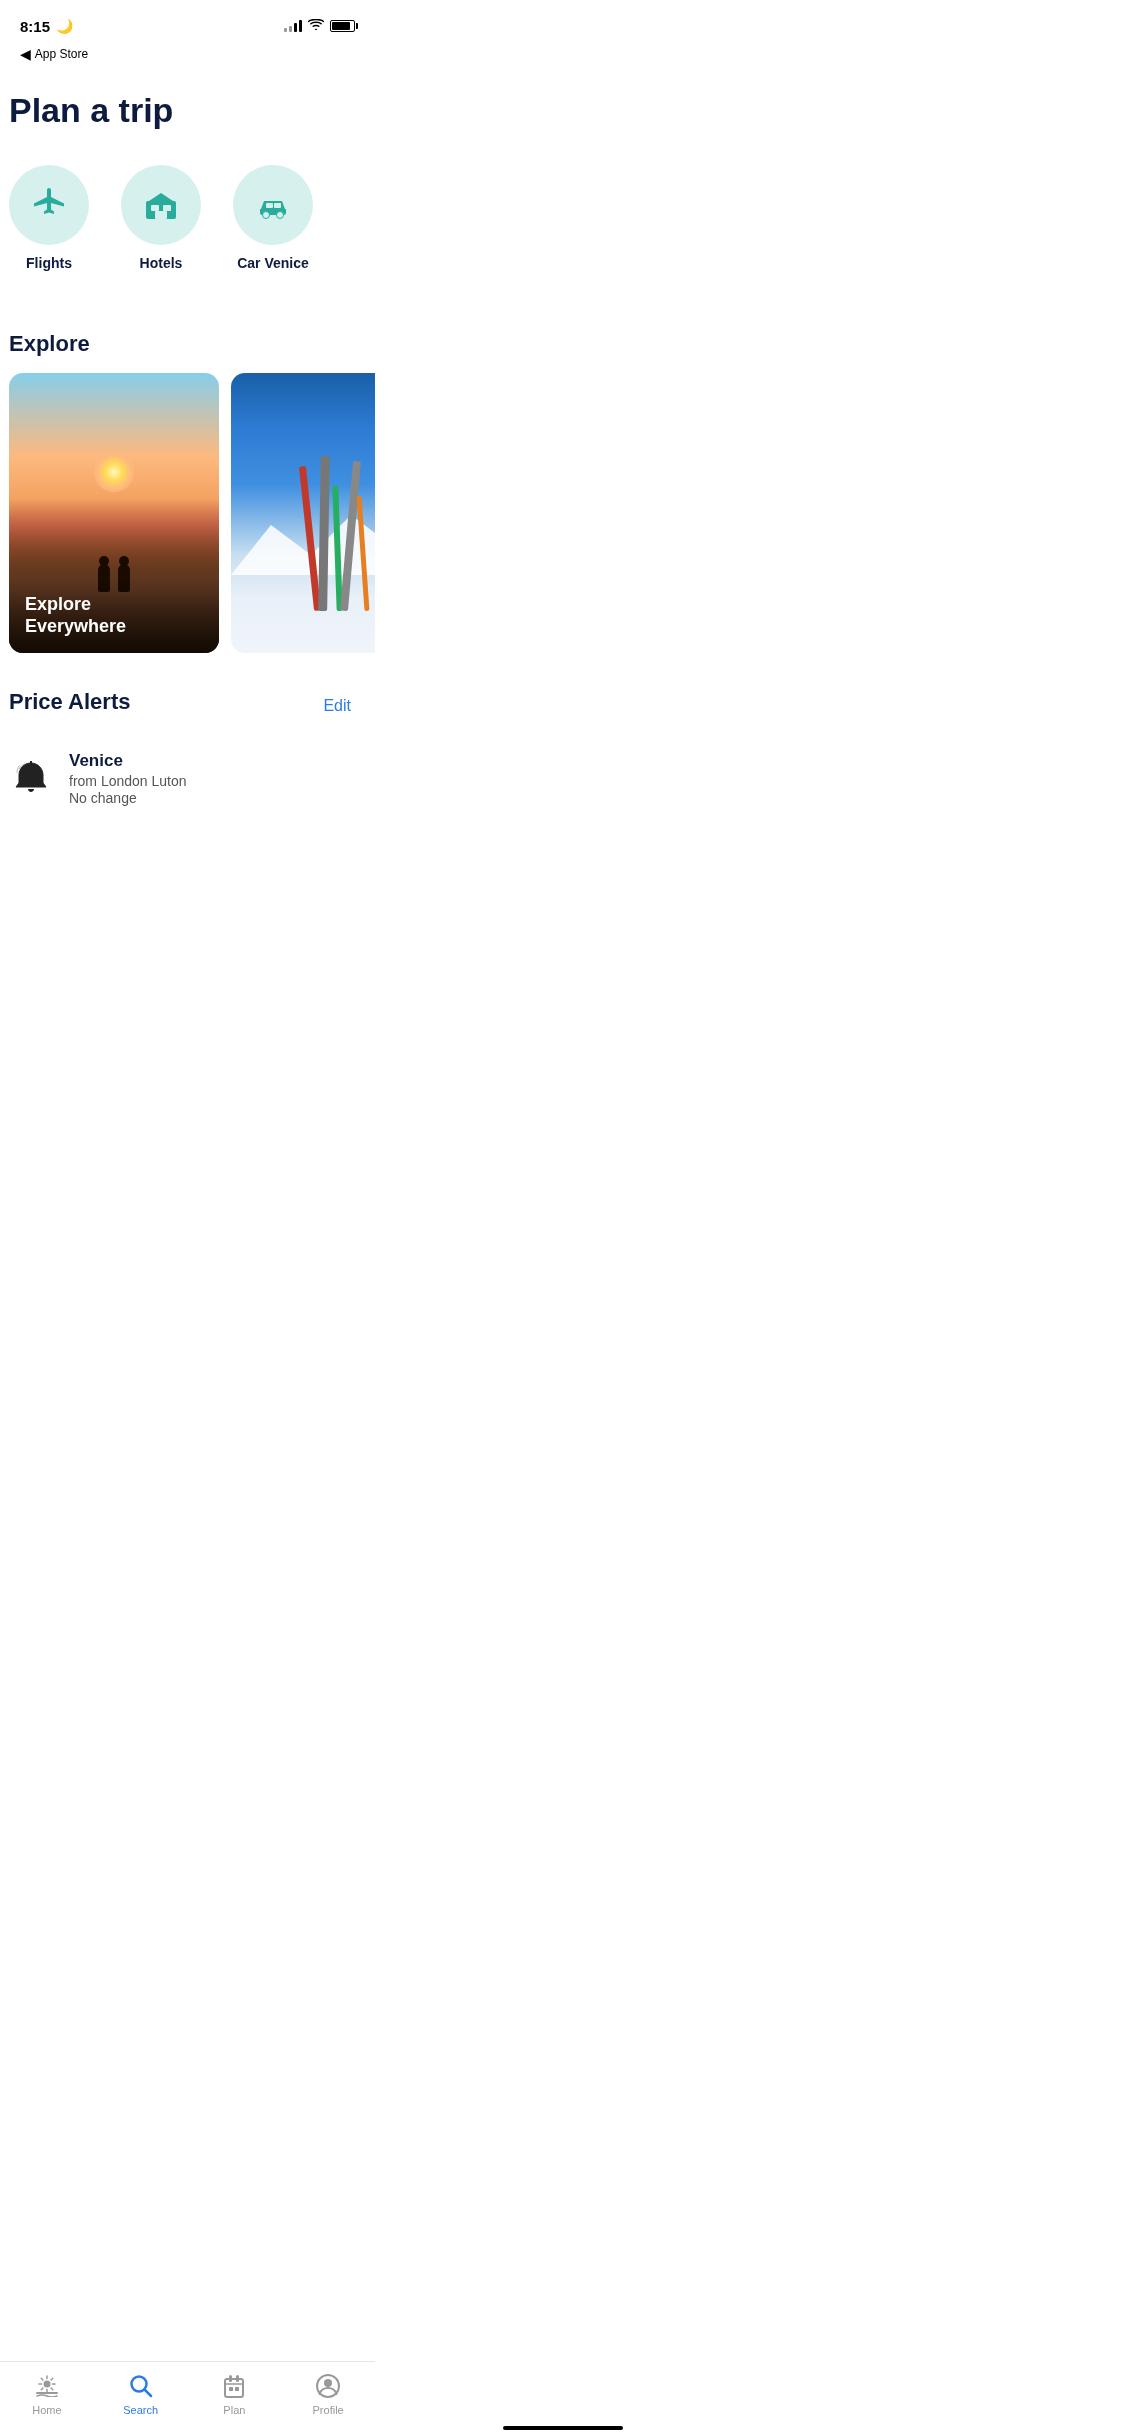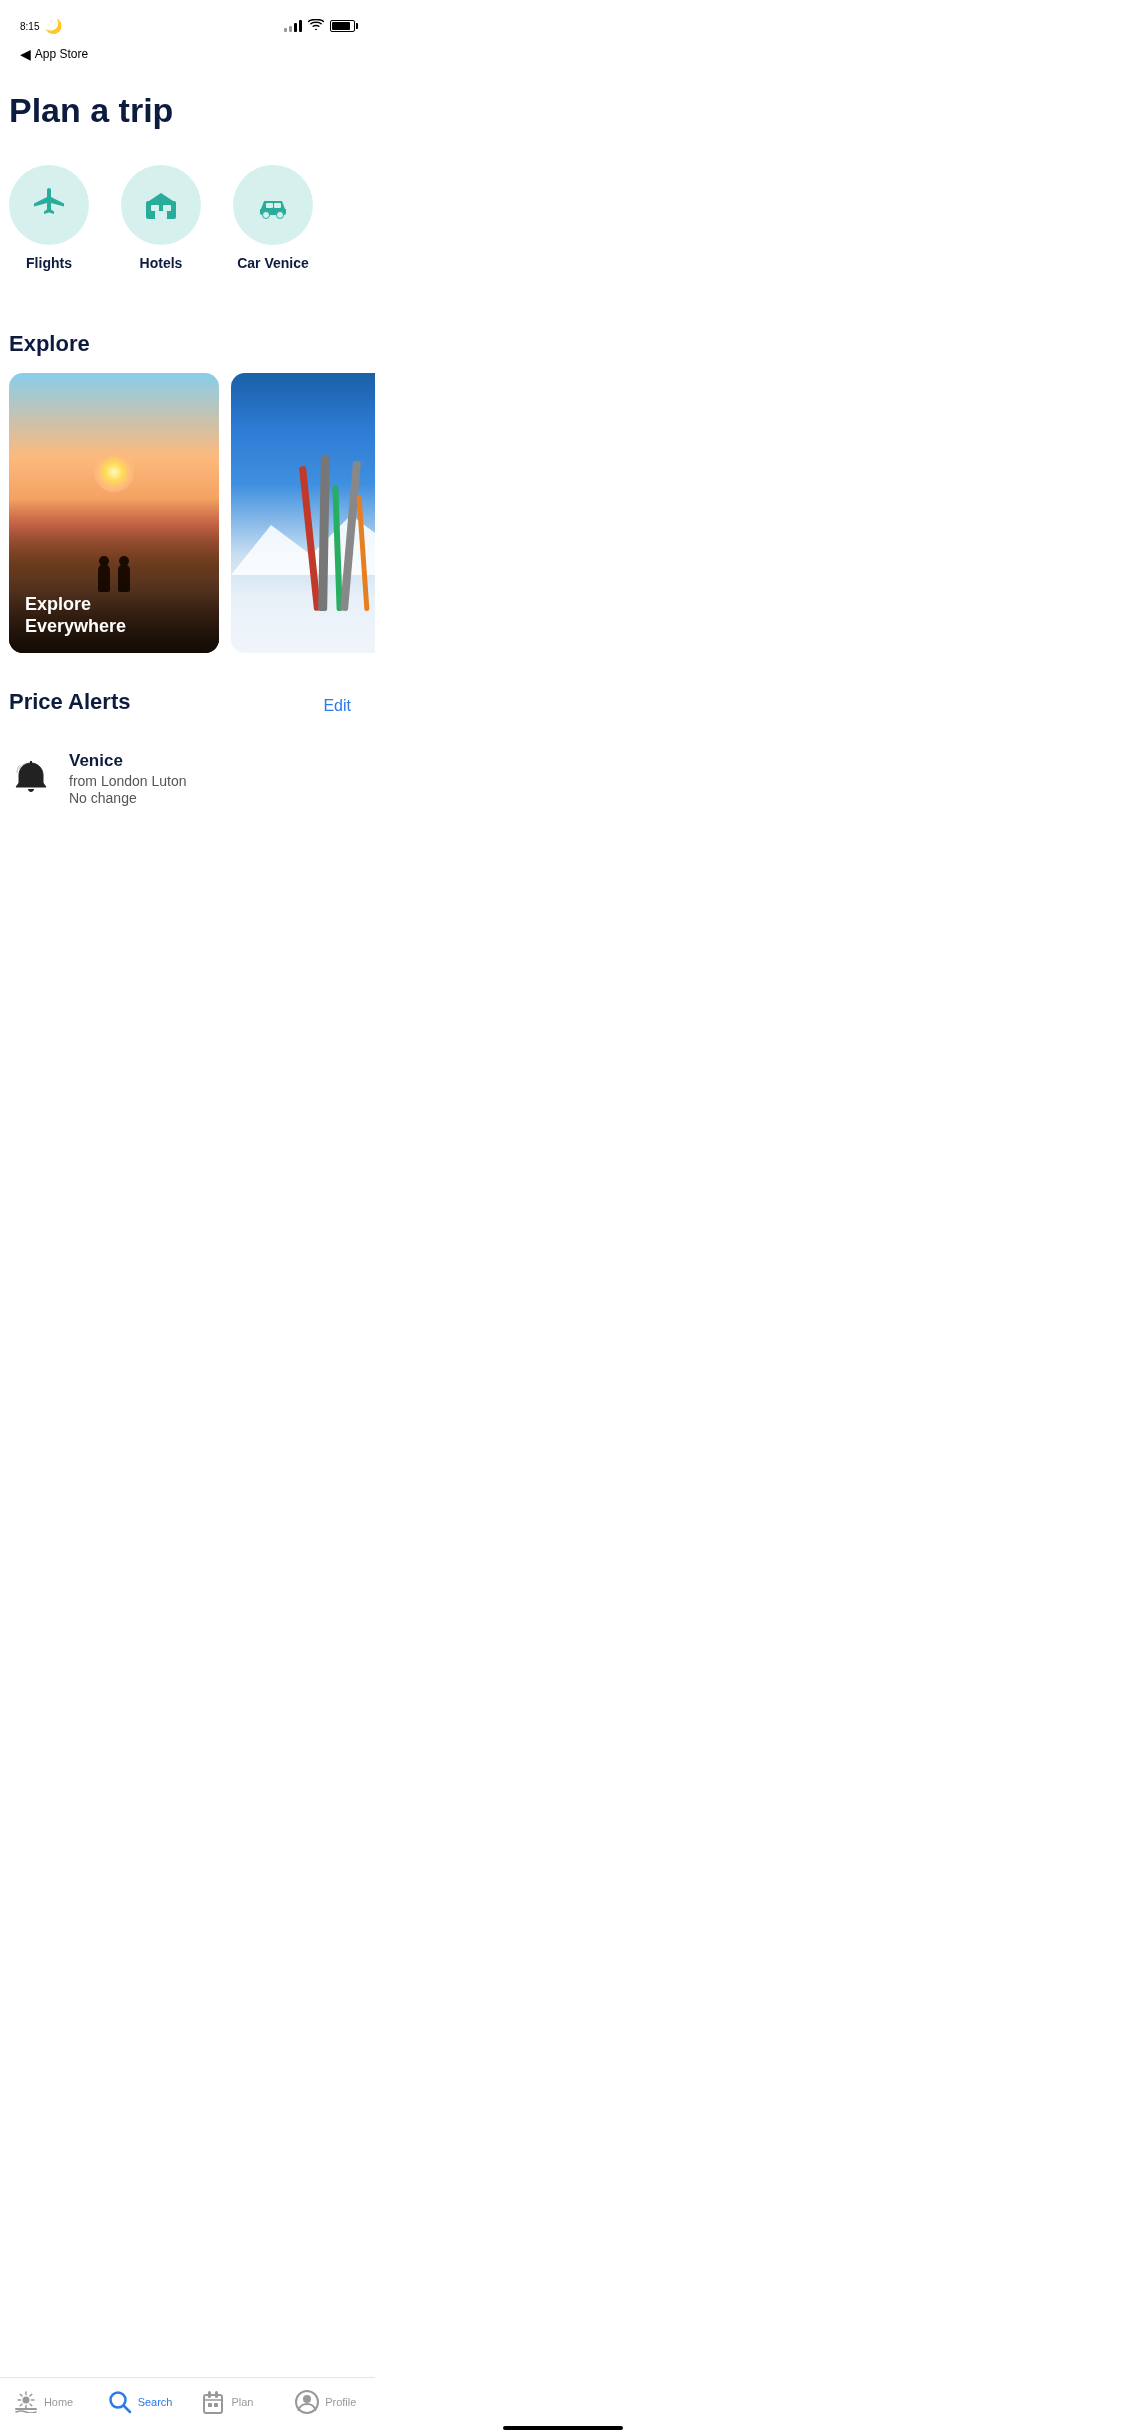--- a/index.html
+++ b/index.html
@@ -21,22 +21,22 @@
       align-items: center;
       padding: 14px 20px 6px 20px;
       height: 44px;
     }
     .status-left {
       display: flex;
       align-items: center;
       gap: 6px;
     }
     .status-time {
-      font-size: 10px;
-      font-weight: 400;
+      font-size: 15px;
+      font-weight: 700;
       color: #000;
     }
     .moon-icon {
       font-size: 14px;
     }
     .status-right {
       display: flex;
       align-items: center;
       gap: 6px;
     }
@@ -339,21 +339,21 @@
       background: #fff;
       border-top: 1px solid #e5e5e5;
       display: flex;
       justify-content: space-around;
       align-items: center;
       padding: 10px 0 20px 0;
       z-index: 100;
     }
     .tab-item {
       display: flex;
-      flex-direction: row;
+      flex-direction: column;
       align-items: center;
       gap: 4px;
       cursor: pointer;
       min-width: 70px;
     }
     .tab-icon {
       width: 28px;
       height: 28px;
       display: flex;
       align-items: center;

